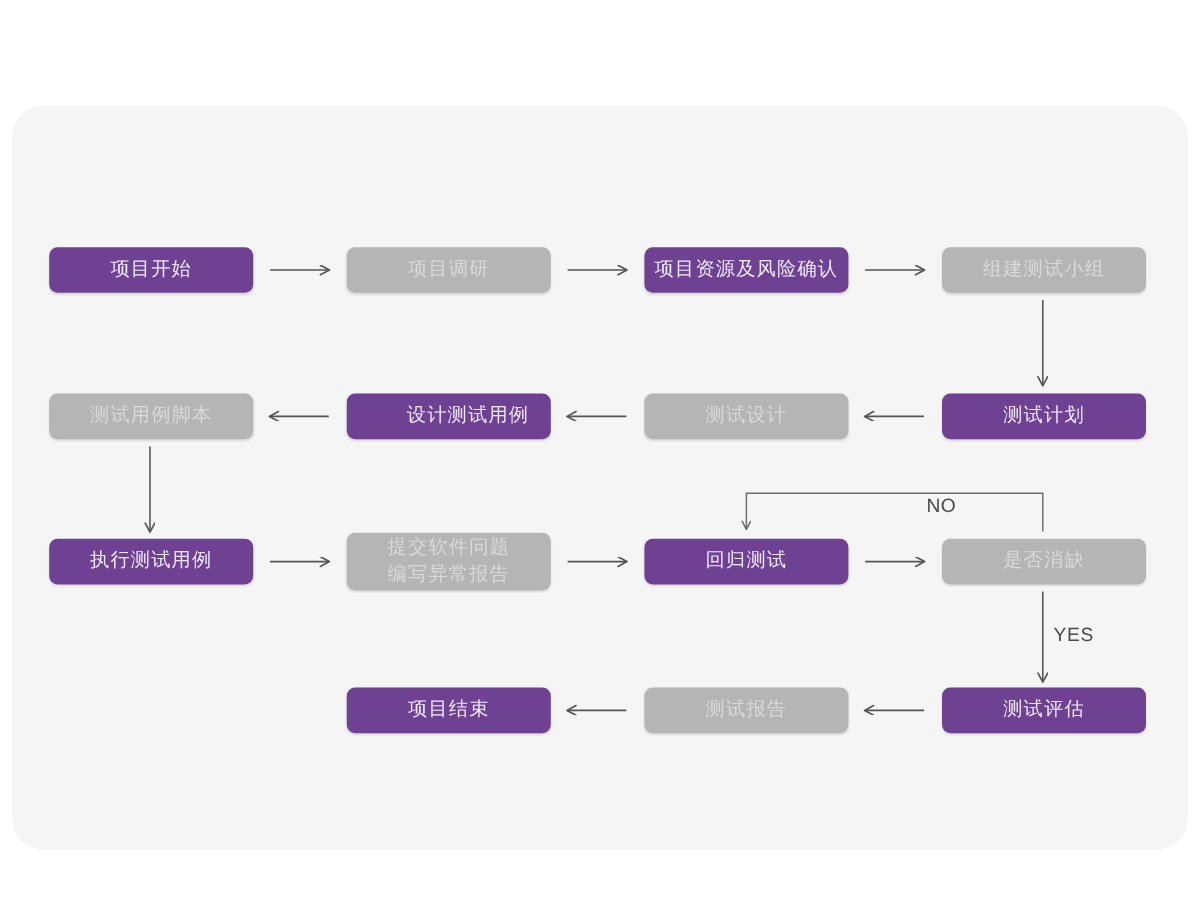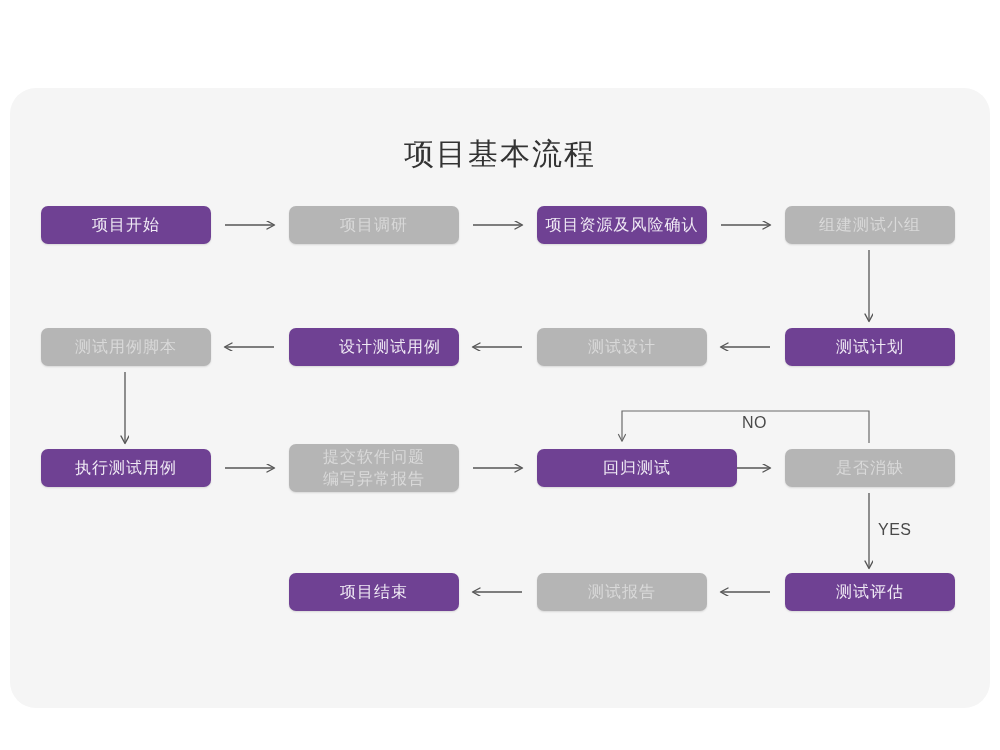--- a/index.html
+++ b/index.html
@@ -74,21 +74,20 @@
     letter-spacing: 0.5px;
   }
 </style>
 </head>
 <body>
 
 <div id="root">
 
   <div class="card"></div>
 
-  <div class="title">项目基本流程</div>
 
   <svg class="wires" viewBox="0 0 1000 750" xmlns="http://www.w3.org/2000/svg">
     <defs>
       <marker id="ah" markerWidth="10" markerHeight="10" refX="8" refY="4" orient="auto" markerUnits="userSpaceOnUse">
         <path d="M1,0 L8.5,4 L1,8" fill="none" stroke="#555555" stroke-width="1.4" stroke-linecap="round" stroke-linejoin="round"></path>
       </marker>
       <marker id="ah-thin" markerWidth="10" markerHeight="10" refX="8" refY="4" orient="auto" markerUnits="userSpaceOnUse">
         <path d="M1.5,0.5 L8.2,4 L1.5,7.5" fill="none" stroke="#666666" stroke-width="1.2" stroke-linecap="round" stroke-linejoin="round"></path>
       </marker>
     </defs>
@@ -113,36 +112,36 @@
 
       <line x1="869" y1="493" x2="869" y2="568"></line>
 
       <line x1="770" y1="592" x2="721" y2="592"></line>
       <line x1="522" y1="592" x2="473" y2="592"></line>
     </g>
 
     <path d="M869,443 L869,411 L622,411 L622,441" fill="none" stroke="#6b6b6b" stroke-width="1.2" stroke-linejoin="miter" marker-end="url(#ah-thin)"></path>
   </svg>
 
-  <div class="edge-label" style="left:742px; top:414px;">NO</div>
+  <div class="edge-label" style="left:772px; top:414px;">NO</div>
   <div class="edge-label" style="left:878px; top:521px;">YES</div>
 
   <div class="node purple" style="left:41px;  top:206px; width:170px; height:38px;">项目开始</div>
   <div class="node gray" style="left:289px; top:206px; width:170px; height:38px;text-align:right;">项目调研</div>
   <div class="node purple" style="left:537px; top:206px; width:170px; height:38px;">项目资源及风险确认</div>
   <div class="node gray" style="left:785px; top:206px; width:170px; height:38px;">组建测试小组</div>
 
   <div class="node gray" style="left:41px;  top:328px; width:170px; height:38px;">测试用例脚本</div>
   <div class="node purple" style="left:289px; top:328px; width:170px; height:38px;padding-left:32px;">设计测试用例</div>
   <div class="node purple" style="left:785px; top:328px; width:170px; height:38px;">测试计划</div>
   <div class="node gray" style="left:537px; top:328px; width:170px; height:38px;">测试设计</div>
 
   <div class="node purple" style="left:41px;  top:449px; width:170px; height:38px;">执行测试用例</div>
   <div class="node gray" style="left:289px; top:444px; width:170px; height:48px;">提交软件问题
 编写异常报告</div>
-  <div class="node purple" style="left:537px; top:449px; width:200px; height:38px;">回归测试</div>
+  <div class="node purple" style="left:537px; top:449px; width:170px; height:38px;">回归测试</div>
   <div class="node gray" style="left:785px; top:449px; width:170px; height:38px;">是否消缺</div>
 
   <div class="node gray" style="left:537px; top:573px; width:170px; height:38px;">测试报告</div>
   <div class="node purple" style="left:289px; top:573px; width:170px; height:38px;">项目结束</div>
   <div class="node purple" style="left:785px; top:573px; width:170px; height:38px;">测试评估</div>
 
 </div>
 
 </body></html>

